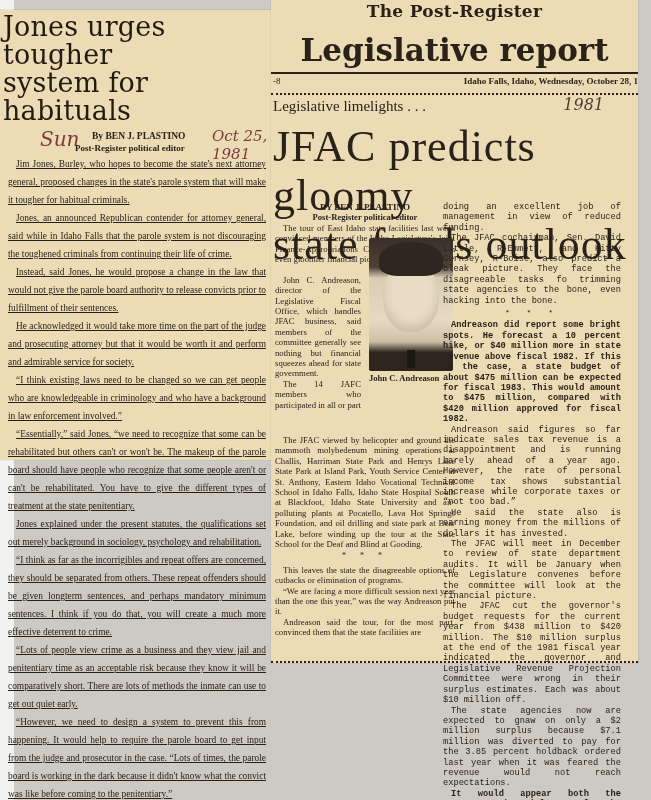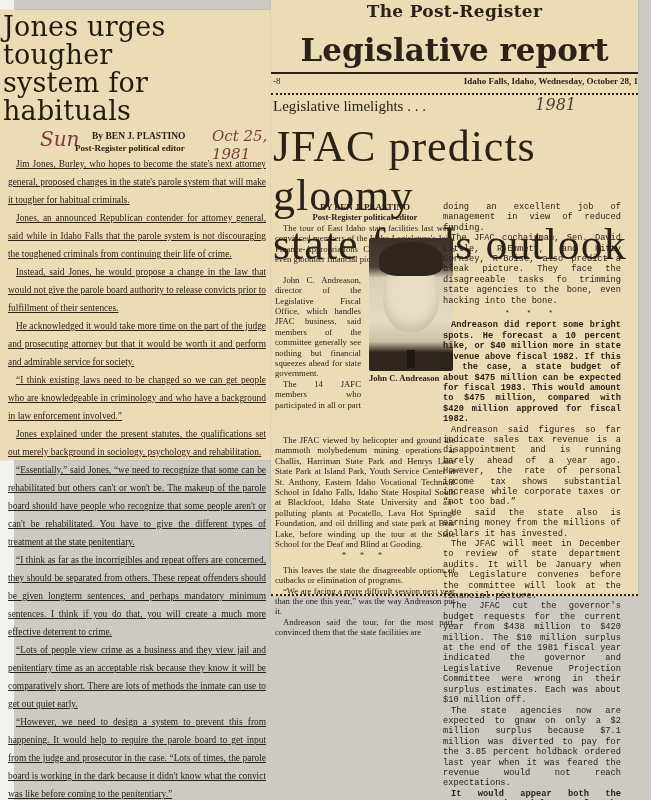--- a/index.html
+++ b/index.html
@@ -30,30 +30,30 @@
   .hand-date { left:188px; top:0; font-size:15px; }
   .byline { position:absolute; left:92px; top:4px; font-size:9.5px; font-weight:bold; }
   .byline2 { position:absolute; left:75px; top:16px; font-size:9px; font-weight:bold; }
   .body-left {
     padding:0 8px 0 8px; font-size:9.4px; line-height:18px; text-align:justify;text-decoration:underline;
   }
   .body-left p { margin:0; text-indent:8px; }
   .rule-bottom { height:2px; background:#2a2219; margin:4px 8px 0 22px; }
 
   
-  .clip-right { left:271px; top:0; width:367px; height:596px; }
+  .clip-right { left:271px; top:0; width:367px; height:663px; }
   .masthead-top { text-align:center; font-weight:bold; font-size:17px; margin-top:1px; letter-spacing:0.3px; font-family:"DejaVu Serif", serif; }
   .masthead-main { text-align:center; font-weight:bold; font-size:31px; line-height:34px; margin-top:12px; font-family:"DejaVu Serif", serif; }
   .dateline-rule { height:2px; background:#2a2219; margin:5px 0 0 0; }
   .dateline { position:relative; height:15px; font-size:9px; }
   .dateline .page { position:absolute; left:2px; top:2px; }
   .dateline .where { position:absolute; right:0; top:2px; font-weight:bold;padding-left:26px; }
   .wavy { height:3px; border-bottom:2px dotted #2a2219; margin:1px 0 0 0; }
   .kicker { position:relative; font-size:15px; margin:3px 0 0 2px; height:18px; }
-  .kicker .hand-year { position:absolute; right:62px; top:-3px; font-size:16px; color:#4a3f33; font-style:italic; font-family:"DejaVu Serif", serif; }
+  .kicker .hand-year { position:absolute; right:34px; top:-3px; font-size:16px; color:#4a3f33; font-style:italic; font-family:"DejaVu Serif", serif; }
   .main-head {
     font-family:"Liberation Serif", serif; font-size:44px; line-height:49px;
     margin:6px 0 0 2px; letter-spacing:1px; color:#2a2219;
   }
   .cols { position:absolute; top:202px; left:4px; right:4px; bottom:0; }
   .col { position:absolute; top:0; font-size:8.7px; line-height:10.4px; text-align:justify; }
   .col p { margin:0; text-indent:8px; }
   .col1 { left:0; width:180px; }
   .col2 { left:168px; width:178px;font-family:Liberation Mono, monospace; }
   .by2 { text-align:center; font-weight:bold; font-size:9px; }
@@ -94,22 +94,22 @@
     <span class="byline">By BEN J. PLASTINO</span>
     <span class="hand hand-date">Oct 25, 1981</span>
     <span class="byline2">Post-Register political editor</span>
   </div>
   <div class="body-left">
     <p>Jim Jones, Burley, who hopes to become the state's next attorney general, proposed changes in the state's parole system that will make it tougher for habitual criminals.</p>
     <p>Jones, an announced Republican contender for attorney general, said while in Idaho Falls that the parole system is not discouraging the toughened criminals from continuing their life of crime.</p>
     <p>Instead, said Jones, he would propose a change in the law that would not give the parole board authority to release convicts prior to fulfillment of their sentences.</p>
     <p>He acknowledged it would take more time on the part of the judge and prosecuting attorney but that it would be worth it and perform and admirable service for society.</p>
     <p>“I think existing laws need to be changed so we can get people who are knowledgeable in criminology and who have a background in law enforcement involved.”</p>
+    <p>“Essentially,” said Jones, “we need to recognize that some can be rehabilitated but others can't or won't be. The makeup of the parole board should have people who recognize that some people aren't or can't be rehabilitated. You have to give the different types of treatment at the state penitentiary.</p>
     <p>Jones explained under the present statutes, the qualifications set out merely background in sociology, psychology and rehabilitation.</p>
-    <p>“Essentially,” said Jones, “we need to recognize that some can be rehabilitated but others can't or won't be. The makeup of the parole board should have people who recognize that some people aren't or can't be rehabilitated. You have to give the different types of treatment at the state penitentiary.</p>
     <p>“I think as far as the incorrigibles and repeat offers are concerned, they should be separated from others. These repeat offenders should be given longterm sentences, and perhaps mandatory minimum sentences. I think if you do that, you will create a much more effective deterrent to crime.</p>
     <p>“Lots of people view crime as a business and they view jail and penitentiary time as an acceptable risk because they know it will be comparatively short. There are lots of methods the inmate can use to get out quiet early.</p>
     <p>“However, we need to design a system to prevent this from happening. It would help to require the parole board to get input from the judge and prosecutor in the case. “Lots of times, the parole board is working in the dark because it didn't know what the convict was like before coming to the penitentiary.”</p>
   </div>
   <div class="rule-bottom"></div>
 </div>
 
 <div class="clip clip-right">
   <div class="masthead-top">The Post-Register</div>
   <div class="masthead-main">Legislative report</div>

